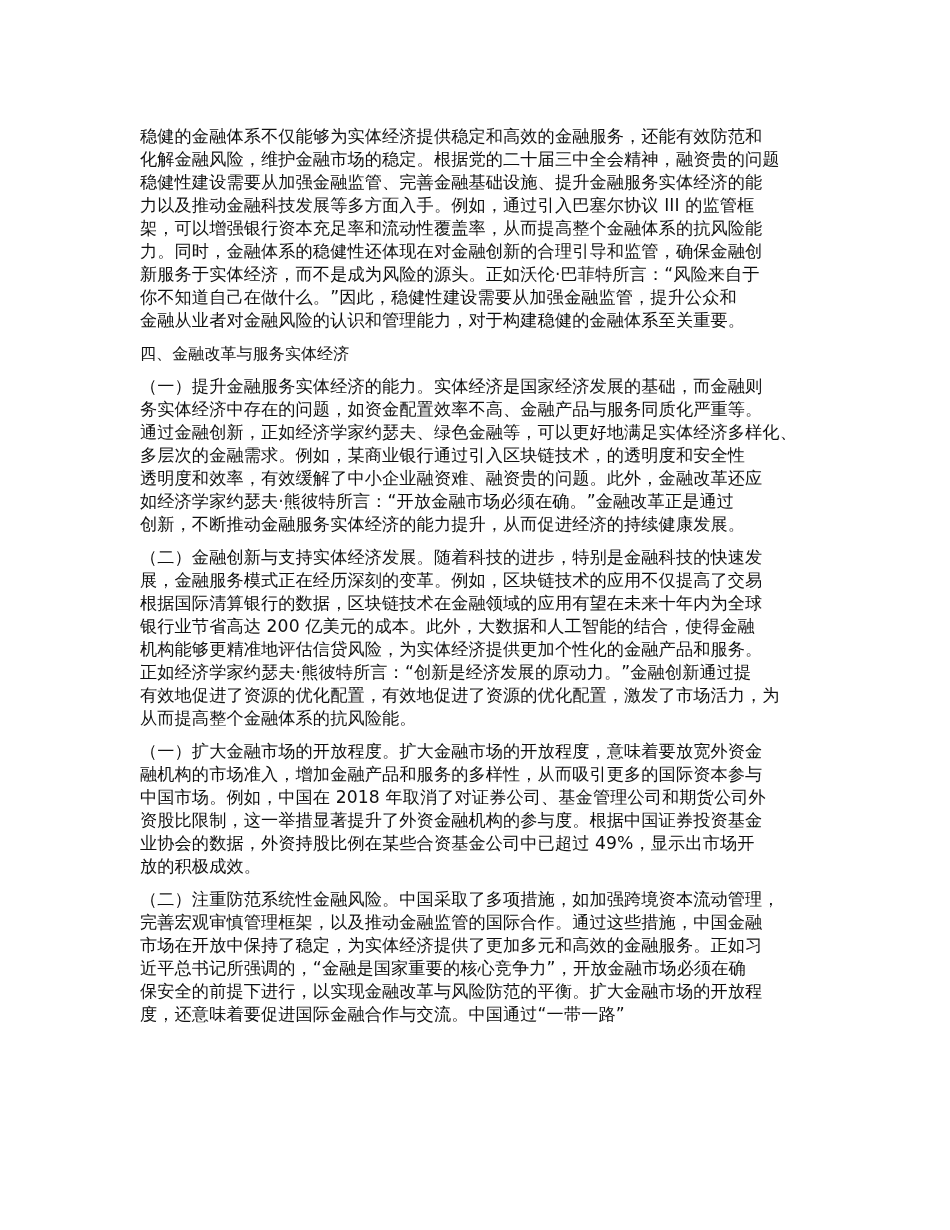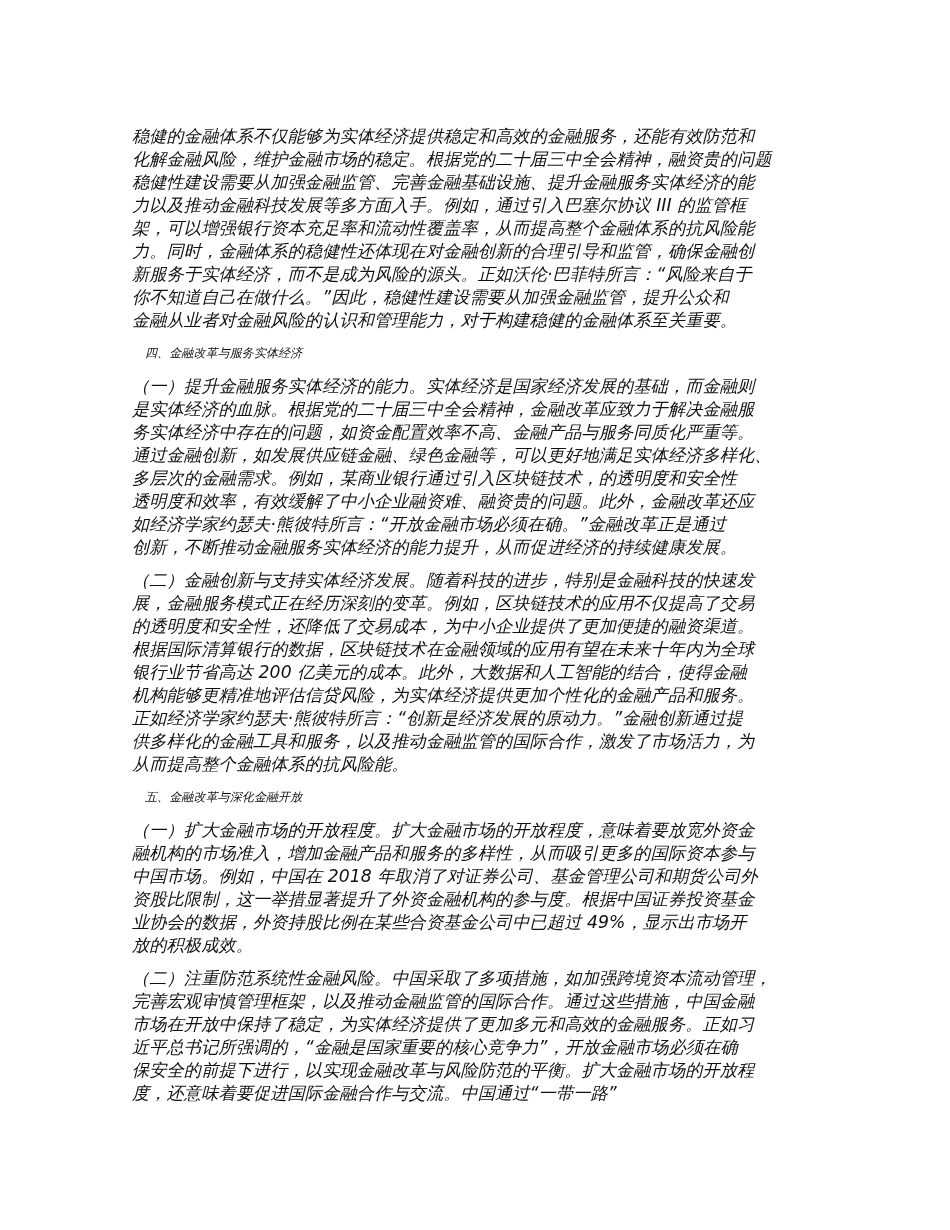--- a/index.html
+++ b/index.html
@@ -10,39 +10,37 @@
   body {
     width: 950px;
     height: 1230px;
     position: relative;
     overflow: hidden;
     font-family: "DejaVu Sans", "Liberation Sans", sans-serif;
     color: #111111;
   }
   .page {
     position: absolute;
-    left: 132px;
+    left: 140px;
     top: 125px;
     width: 700px;
-    font-style: italic;
   }
   .para {
     margin: 0 0 10px 0;
   }
   .line {
     display: block;
     white-space: nowrap;
     font-size: 17.2px;
     line-height: 23px;
     height: 23px;
     letter-spacing: 0.1px;
   }
   .heading .line {
-    font-size: 12px;
-    margin-left: 13px;
+    font-size: 16px;
   }
 </style>
 </head>
 <body>
 
 <div class="page">
 
   <div class="para">
     <span class="line">稳健的金融体系不仅能够为实体经济提供稳定和高效的金融服务，还能有效防范和</span>
     <span class="line">化解金融风险，维护金融市场的稳定。根据党的二十届三中全会精神，融资贵的问题</span>
@@ -54,44 +52,39 @@
     <span class="line">你不知道自己在做什么。”因此，稳健性建设需要从加强金融监管，提升公众和</span>
     <span class="line">金融从业者对金融风险的认识和管理能力，对于构建稳健的金融体系至关重要。</span>
   </div>
 
   <div class="para heading">
     <span class="line">四、金融改革与服务实体经济</span>
   </div>
 
   <div class="para">
     <span class="line">（一）提升金融服务实体经济的能力。实体经济是国家经济发展的基础，而金融则</span>
-    <span class="line">是实体经济的血脉。根据党的二十届三中全会精神，金融改革应致力于解决金融服</span>
     <span class="line">务实体经济中存在的问题，如资金配置效率不高、金融产品与服务同质化严重等。</span>
-    <span class="line">通过金融创新，如发展供应链金融、绿色金融等，可以更好地满足实体经济多样化、</span>
+    <span class="line">通过金融创新，正如经济学家约瑟夫、绿色金融等，可以更好地满足实体经济多样化、</span>
     <span class="line">多层次的金融需求。例如，某商业银行通过引入区块链技术，的透明度和安全性</span>
     <span class="line">透明度和效率，有效缓解了中小企业融资难、融资贵的问题。此外，金融改革还应</span>
     <span class="line">如经济学家约瑟夫·熊彼特所言：“开放金融市场必须在确。”金融改革正是通过</span>
     <span class="line">创新，不断推动金融服务实体经济的能力提升，从而促进经济的持续健康发展。</span>
   </div>
 
   <div class="para">
     <span class="line">（二）金融创新与支持实体经济发展。随着科技的进步，特别是金融科技的快速发</span>
     <span class="line">展，金融服务模式正在经历深刻的变革。例如，区块链技术的应用不仅提高了交易</span>
-    <span class="line">的透明度和安全性，还降低了交易成本，为中小企业提供了更加便捷的融资渠道。</span>
     <span class="line">根据国际清算银行的数据，区块链技术在金融领域的应用有望在未来十年内为全球</span>
     <span class="line">银行业节省高达 200 亿美元的成本。此外，大数据和人工智能的结合，使得金融</span>
     <span class="line">机构能够更精准地评估信贷风险，为实体经济提供更加个性化的金融产品和服务。</span>
     <span class="line">正如经济学家约瑟夫·熊彼特所言：“创新是经济发展的原动力。”金融创新通过提</span>
-    <span class="line">供多样化的金融工具和服务，以及推动金融监管的国际合作，激发了市场活力，为</span>
+    <span class="line">有效地促进了资源的优化配置，有效地促进了资源的优化配置，激发了市场活力，为</span>
     <span class="line">从而提高整个金融体系的抗风险能。</span>
   </div>
 
-  <div class="para heading">
-    <span class="line">五、金融改革与深化金融开放</span>
-  </div>
 
   <div class="para">
     <span class="line">（一）扩大金融市场的开放程度。扩大金融市场的开放程度，意味着要放宽外资金</span>
     <span class="line">融机构的市场准入，增加金融产品和服务的多样性，从而吸引更多的国际资本参与</span>
     <span class="line">中国市场。例如，中国在 2018 年取消了对证券公司、基金管理公司和期货公司外</span>
     <span class="line">资股比限制，这一举措显著提升了外资金融机构的参与度。根据中国证券投资基金</span>
     <span class="line">业协会的数据，外资持股比例在某些合资基金公司中已超过 49%，显示出市场开</span>
     <span class="line">放的积极成效。</span>
   </div>
 

